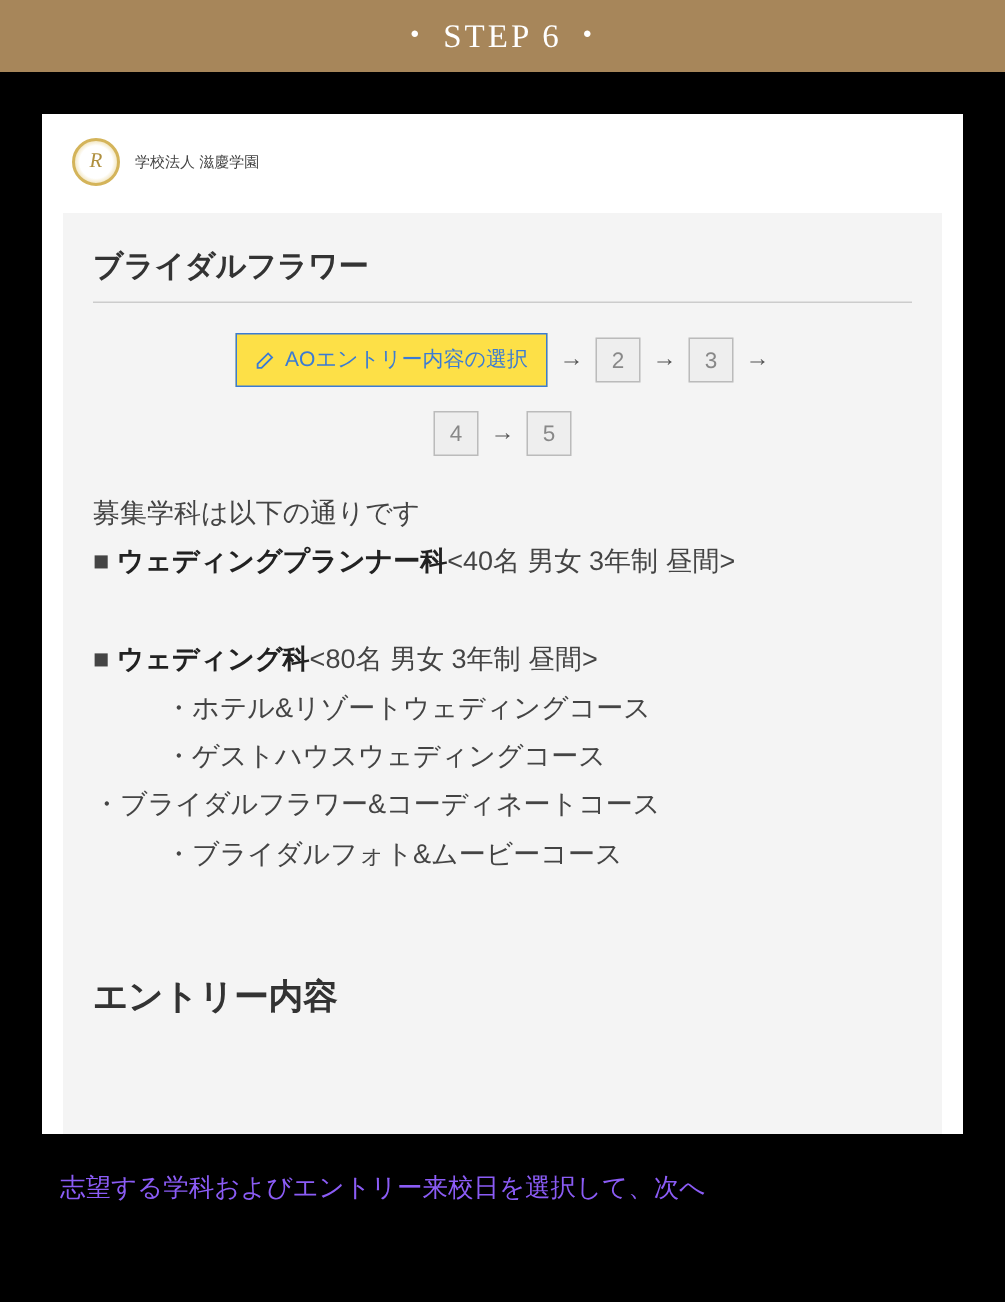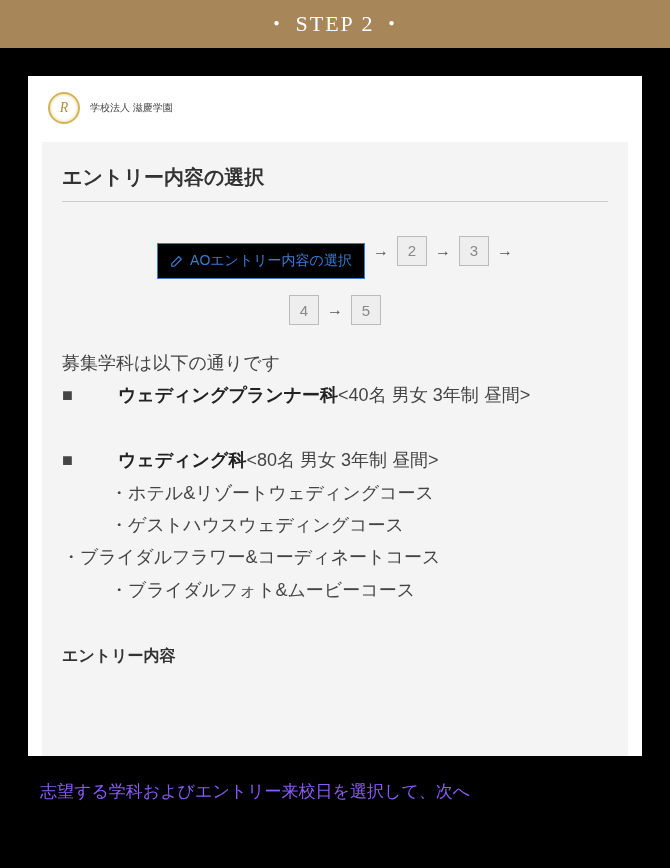--- a/index.html
+++ b/index.html
@@ -82,27 +82,26 @@
     display: flex;
     flex-wrap: wrap;
     align-items: center;
     justify-content: center;
     gap: 8px;
     margin-bottom: 22px;
   }
   .step-active {
     border: 1px solid #3a7bd5;
     color: #3a7bd5;
-    background: #000000;
+    background: #fde047;
     padding: 8px 12px;
     font-size: 14px;
     display: inline-flex;
     align-items: center;
     gap: 6px;
-    margin-top: 21px;
   }
   .step-active svg { width: 14px; height: 14px; }
   .step-box {
     width: 30px; height: 30px;
     border: 1px solid #bbb;
     color: #888;
     background: #eee;
     display: inline-flex;
     align-items: center;
     justify-content: center;
@@ -119,59 +118,59 @@
     justify-content: center;
     align-items: center;
     gap: 8px;
     margin-top: 8px;
   }
   .desc {
     color: #444;
     font-size: 18px;
     line-height: 1.8;
   }
-  .desc .bold { font-weight: 700; color: #222; margin-left: 40px; }
+  .desc .bold { font-weight: 700; color: #222; }
   .desc .indent { padding-left: 48px; display: block; }
   .section2-title {
-    font-size: 16px;
+    font-size: 23px;
     font-weight: 700;
     color: #333;
-    margin-top: 40px;
+    margin-top: 64px;
   }
   .caption {
     color: #8b5cf6;
     font-size: 17px;
     line-height: 1.9;
     padding: 20px 12px 0 12px;
   }
 </style>
 </head>
 <body>
 
 <div class="outer">
   <div class="step-header">
     <span class="dot">●</span>
-    <span>STEP 2</span>
+    <span>STEP 6</span>
     <span class="dot">●</span>
   </div>
 
   <div class="black-frame">
     <div class="screenshot-area">
 
       <div class="brand-row">
         <div class="brand-logo">
           <span>R</span>
         </div>
         <div class="brand-text">
           <span class="brand-small">学校法人 滋慶学園</span>
         </div>
       </div>
 
       <div class="gray-panel">
-        <div class="panel-title">エントリー内容の選択</div>
+        <div class="panel-title">ブライダルフラワー</div>
         <hr class="panel-hr">
 
         <div class="steps-row">
           <span class="step-active">
             <svg viewBox="0 0 16 16">
               <path fill="none" stroke="#3a7bd5" stroke-width="1.4" d="M2 11 L10 3 L13 6 L5 14 L2 14 Z"></path>
             </svg>
             <span>AOエントリー内容の選択</span>
           </span>
           <span class="arrow">→</span>

